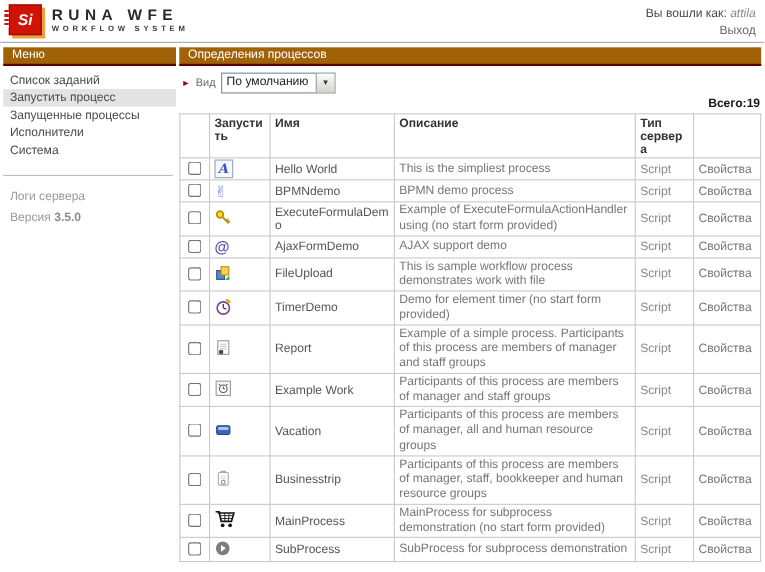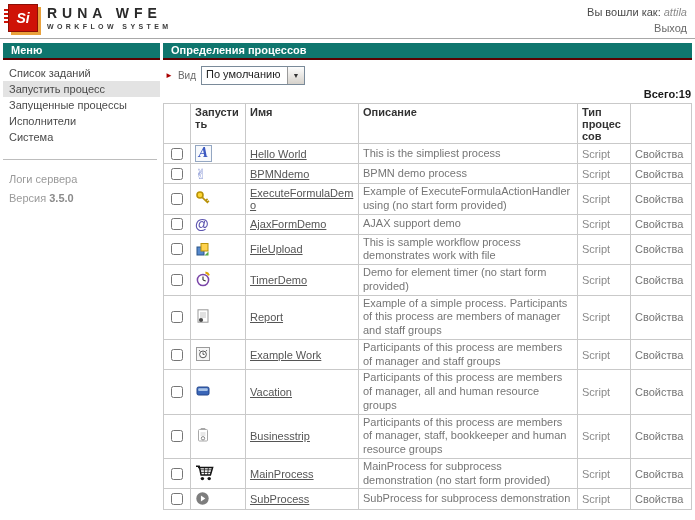--- a/index.html
+++ b/index.html
@@ -15,21 +15,21 @@
               background:repeating-linear-gradient(#cf1307 0 2px,#fff 2px 4px);}
   .logo-title{font-size:14px;font-weight:bold;letter-spacing:5px;color:#2a2a2a;line-height:1;}
   .logo-sub{font-size:7px;font-weight:bold;letter-spacing:3.4px;color:#3a3a3a;margin-top:3px;}
   .login{text-align:right;line-height:1.45;padding-top:1px;color:#4a4a4a;}
   .login i{color:#8a8a8a;}
   .logout{display:block;color:#6a6a6a;text-decoration:none;cursor:pointer;}
   
   .cols{display:flex;align-items:flex-start;margin-top:4px;}
   .sidebar{width:160px;flex:none;box-sizing:border-box;padding-left:3px;}
   .main{flex:1;min-width:0;margin-left:3px;padding-right:3px;}
-  .bar{background:#0f766e;border-bottom:2px solid #5a0000;color:#fff;font-weight:bold;
+  .bar{background:#a16207;border-bottom:2px solid #5a0000;color:#fff;font-weight:normal;
        font-size:11px;padding:1px 8px 2px 8px;}
   
   .menu-list{list-style:none;margin:5px 0 0 0;padding:0;}
   .menu-list a{display:block;padding:2px 6px;color:#4a4a4a;text-decoration:none;cursor:pointer;}
   .menu-list li.active a{background:#e3e3e3;}
   .side-sep{border:none;border-top:1px solid #bdbdbd;margin:14px 3px 10px 0;}
   .side-foot{padding-left:6px;line-height:1.7;color:#9a9a9a;}
   .side-foot a{display:block;color:#9a9a9a;text-decoration:none;cursor:pointer;}
   .side-foot b{color:#8a8a8a;}
   
@@ -44,21 +44,21 @@
   
   .total{text-align:right;font-weight:bold;color:#1a1a1a;margin:3px 1px;}
   .total.top{margin-top:3px;}
   table{width:100%;border-collapse:collapse;table-layout:fixed;}
   th,td{border:1px solid #c9c9c9;padding:1px 4px;text-align:left;vertical-align:middle;
         word-wrap:break-word;}
   th{color:#333;vertical-align:top;padding-top:2px;}
   .col-cb{width:18px;text-align:center;}
   .col-start{width:46px;}
   .col-name{width:104px;}
-  td.col-name{color:#555;text-decoration:underline;}
+  td.col-name{color:#555;}
   td.col-desc{color:#767676;line-height:1.25;}
   .col-type{width:44px;}
   td.col-type{color:#8a8a8a;}
   .col-props{width:52px;}
   .col-props a{color:#767676;text-decoration:none;cursor:pointer;}
   td.col-cb input{width:12px;height:12px;margin:2px 0;}
   .start-link{display:inline-flex;align-items:center;justify-content:flex-start;cursor:pointer;
         min-height:17px;}
   
   .ic-a{display:inline-block;width:15px;height:15px;border:1px solid #94a7c2;background:#f7f9fc;
@@ -130,21 +130,21 @@
       </div>
     </div>
     <div class="total top">Всего:19</div>
     <table>
       <thead id="thead">
           <tr>
             <th class="col-cb"></th>
             <th class="col-start">Запустить</th>
             <th class="col-name">Имя</th>
             <th class="col-desc">Описание</th>
-            <th class="col-type">Тип процессов</th>
+            <th class="col-type">Тип сервера</th>
             <th class="col-props"></th>
           </tr>
         </thead>
       <tbody id="tbody">
           <tr>
             <td class="col-cb"><input type="checkbox" style=""></td>
             <td class="col-start"><a class="start-link">
                 <span class="ic-a">A</span>
               </a></td>
             <td class="col-name"><span>Hello World</span></td>

